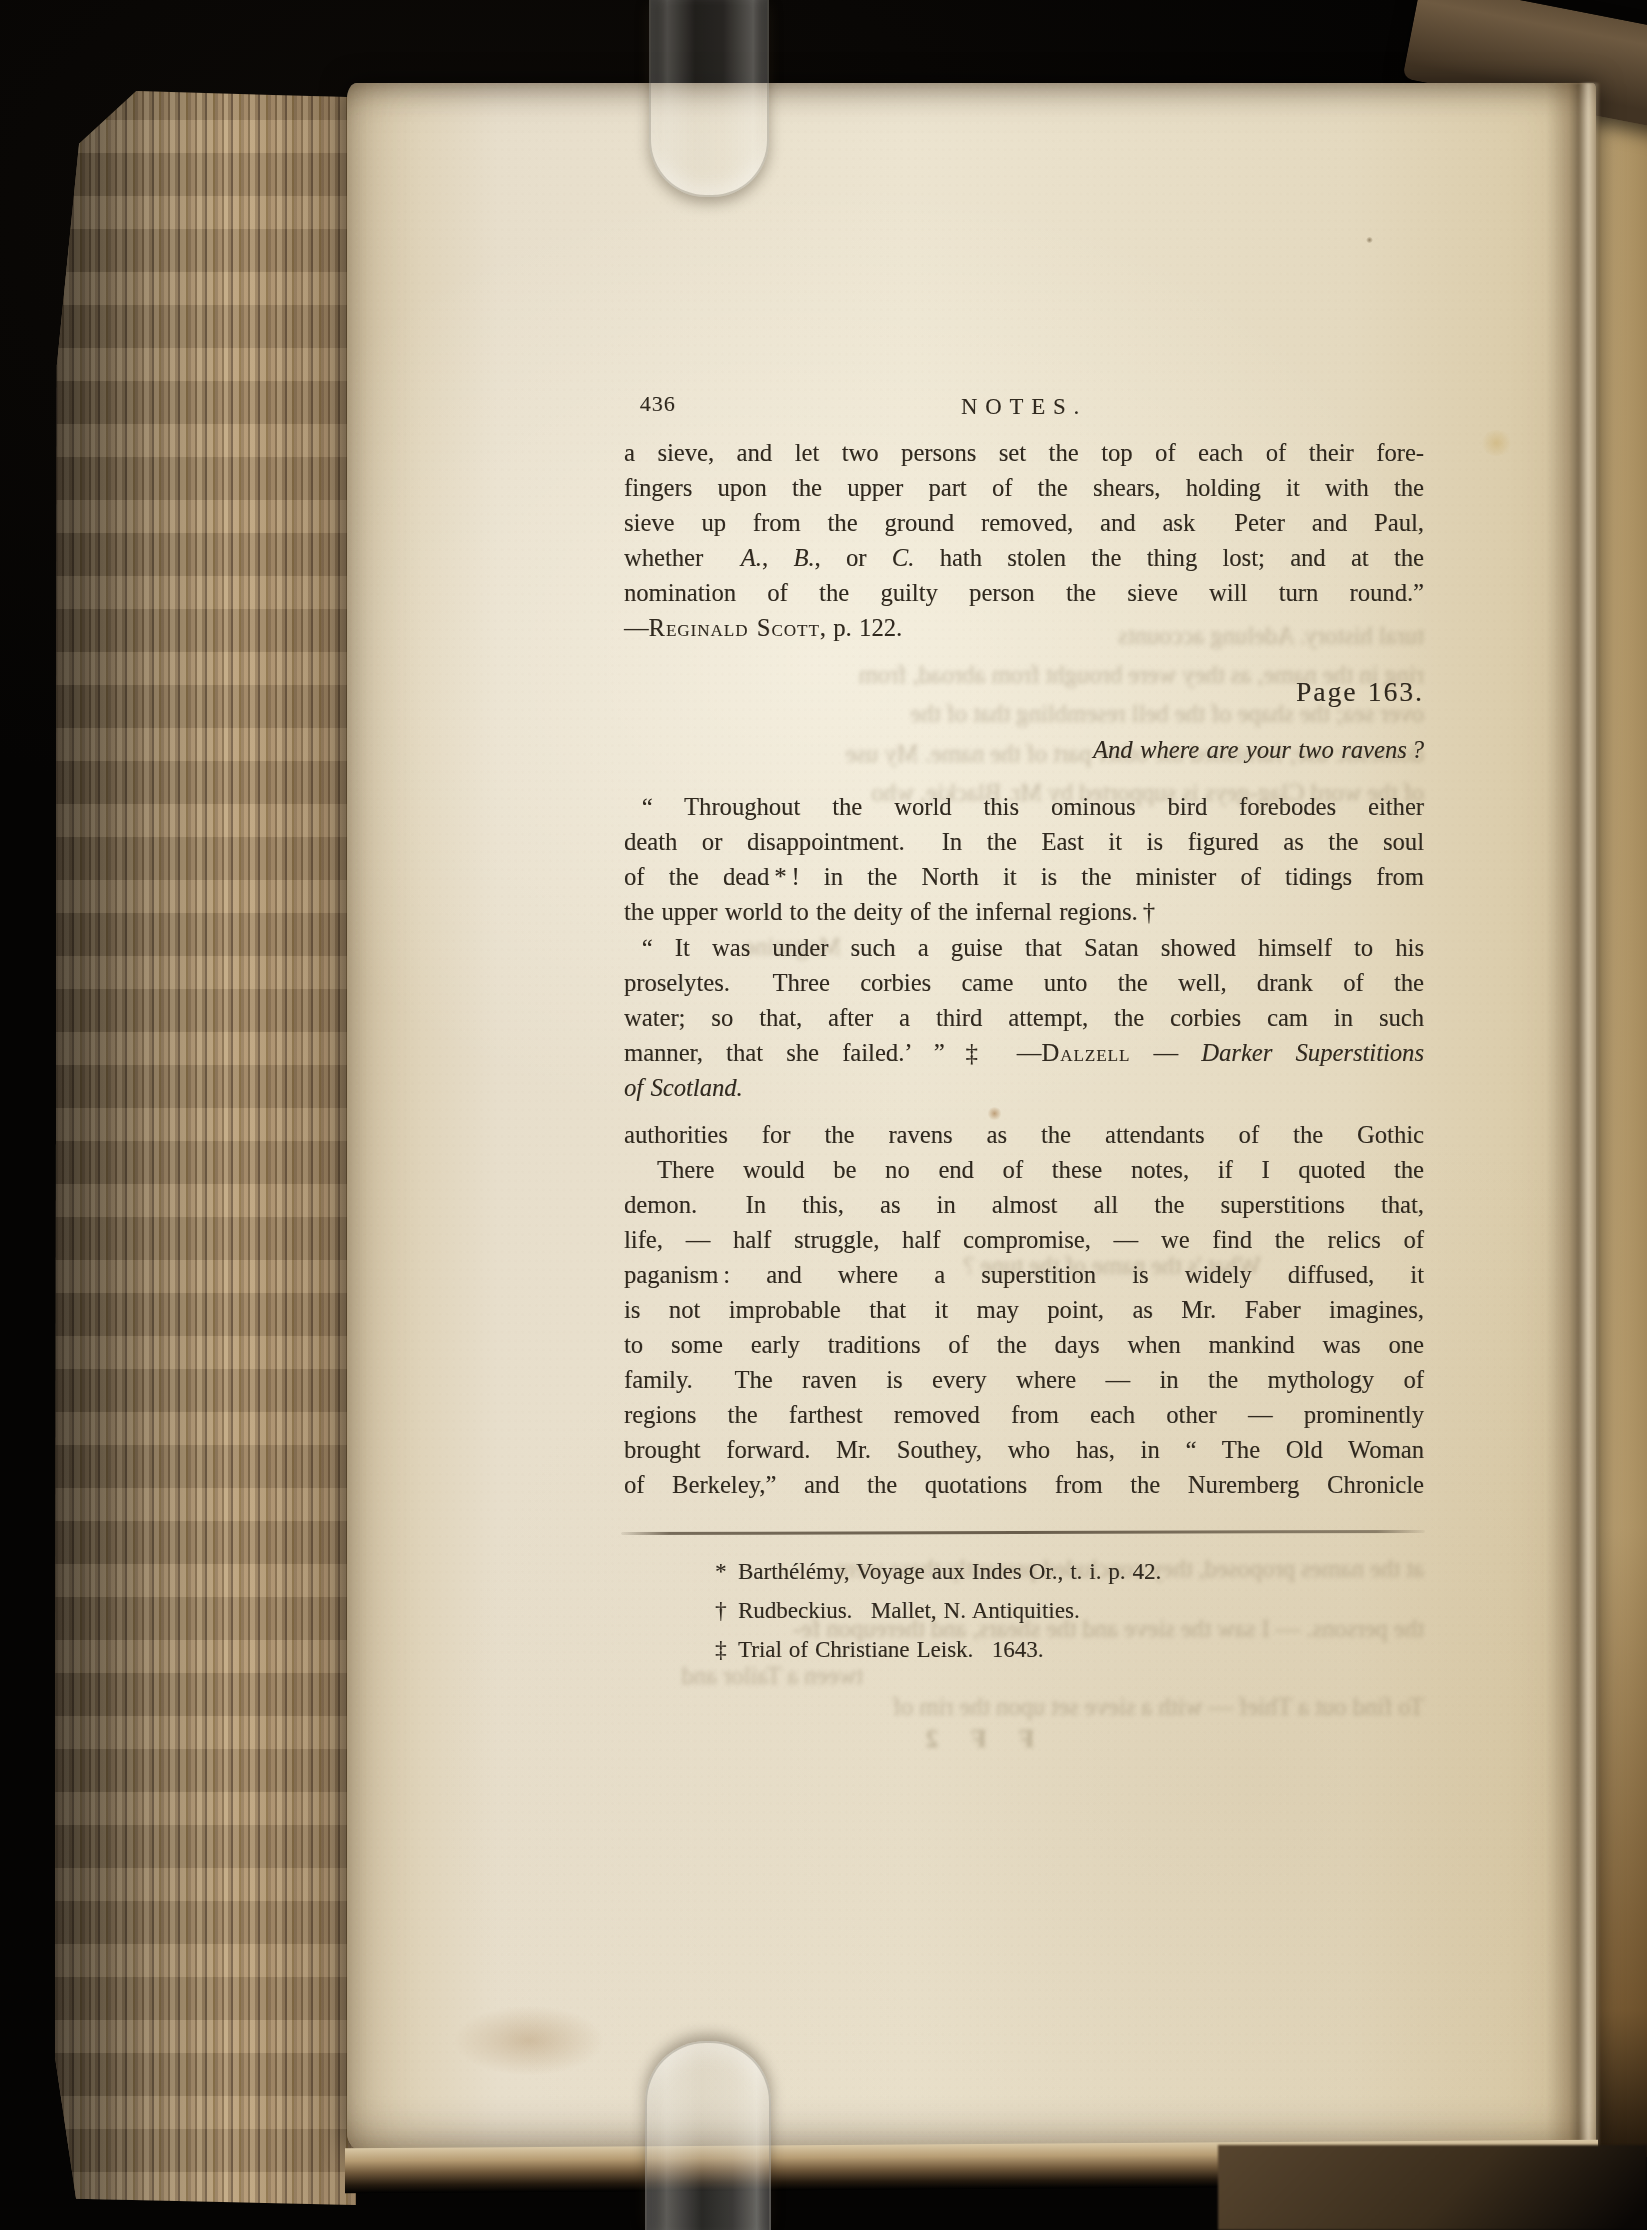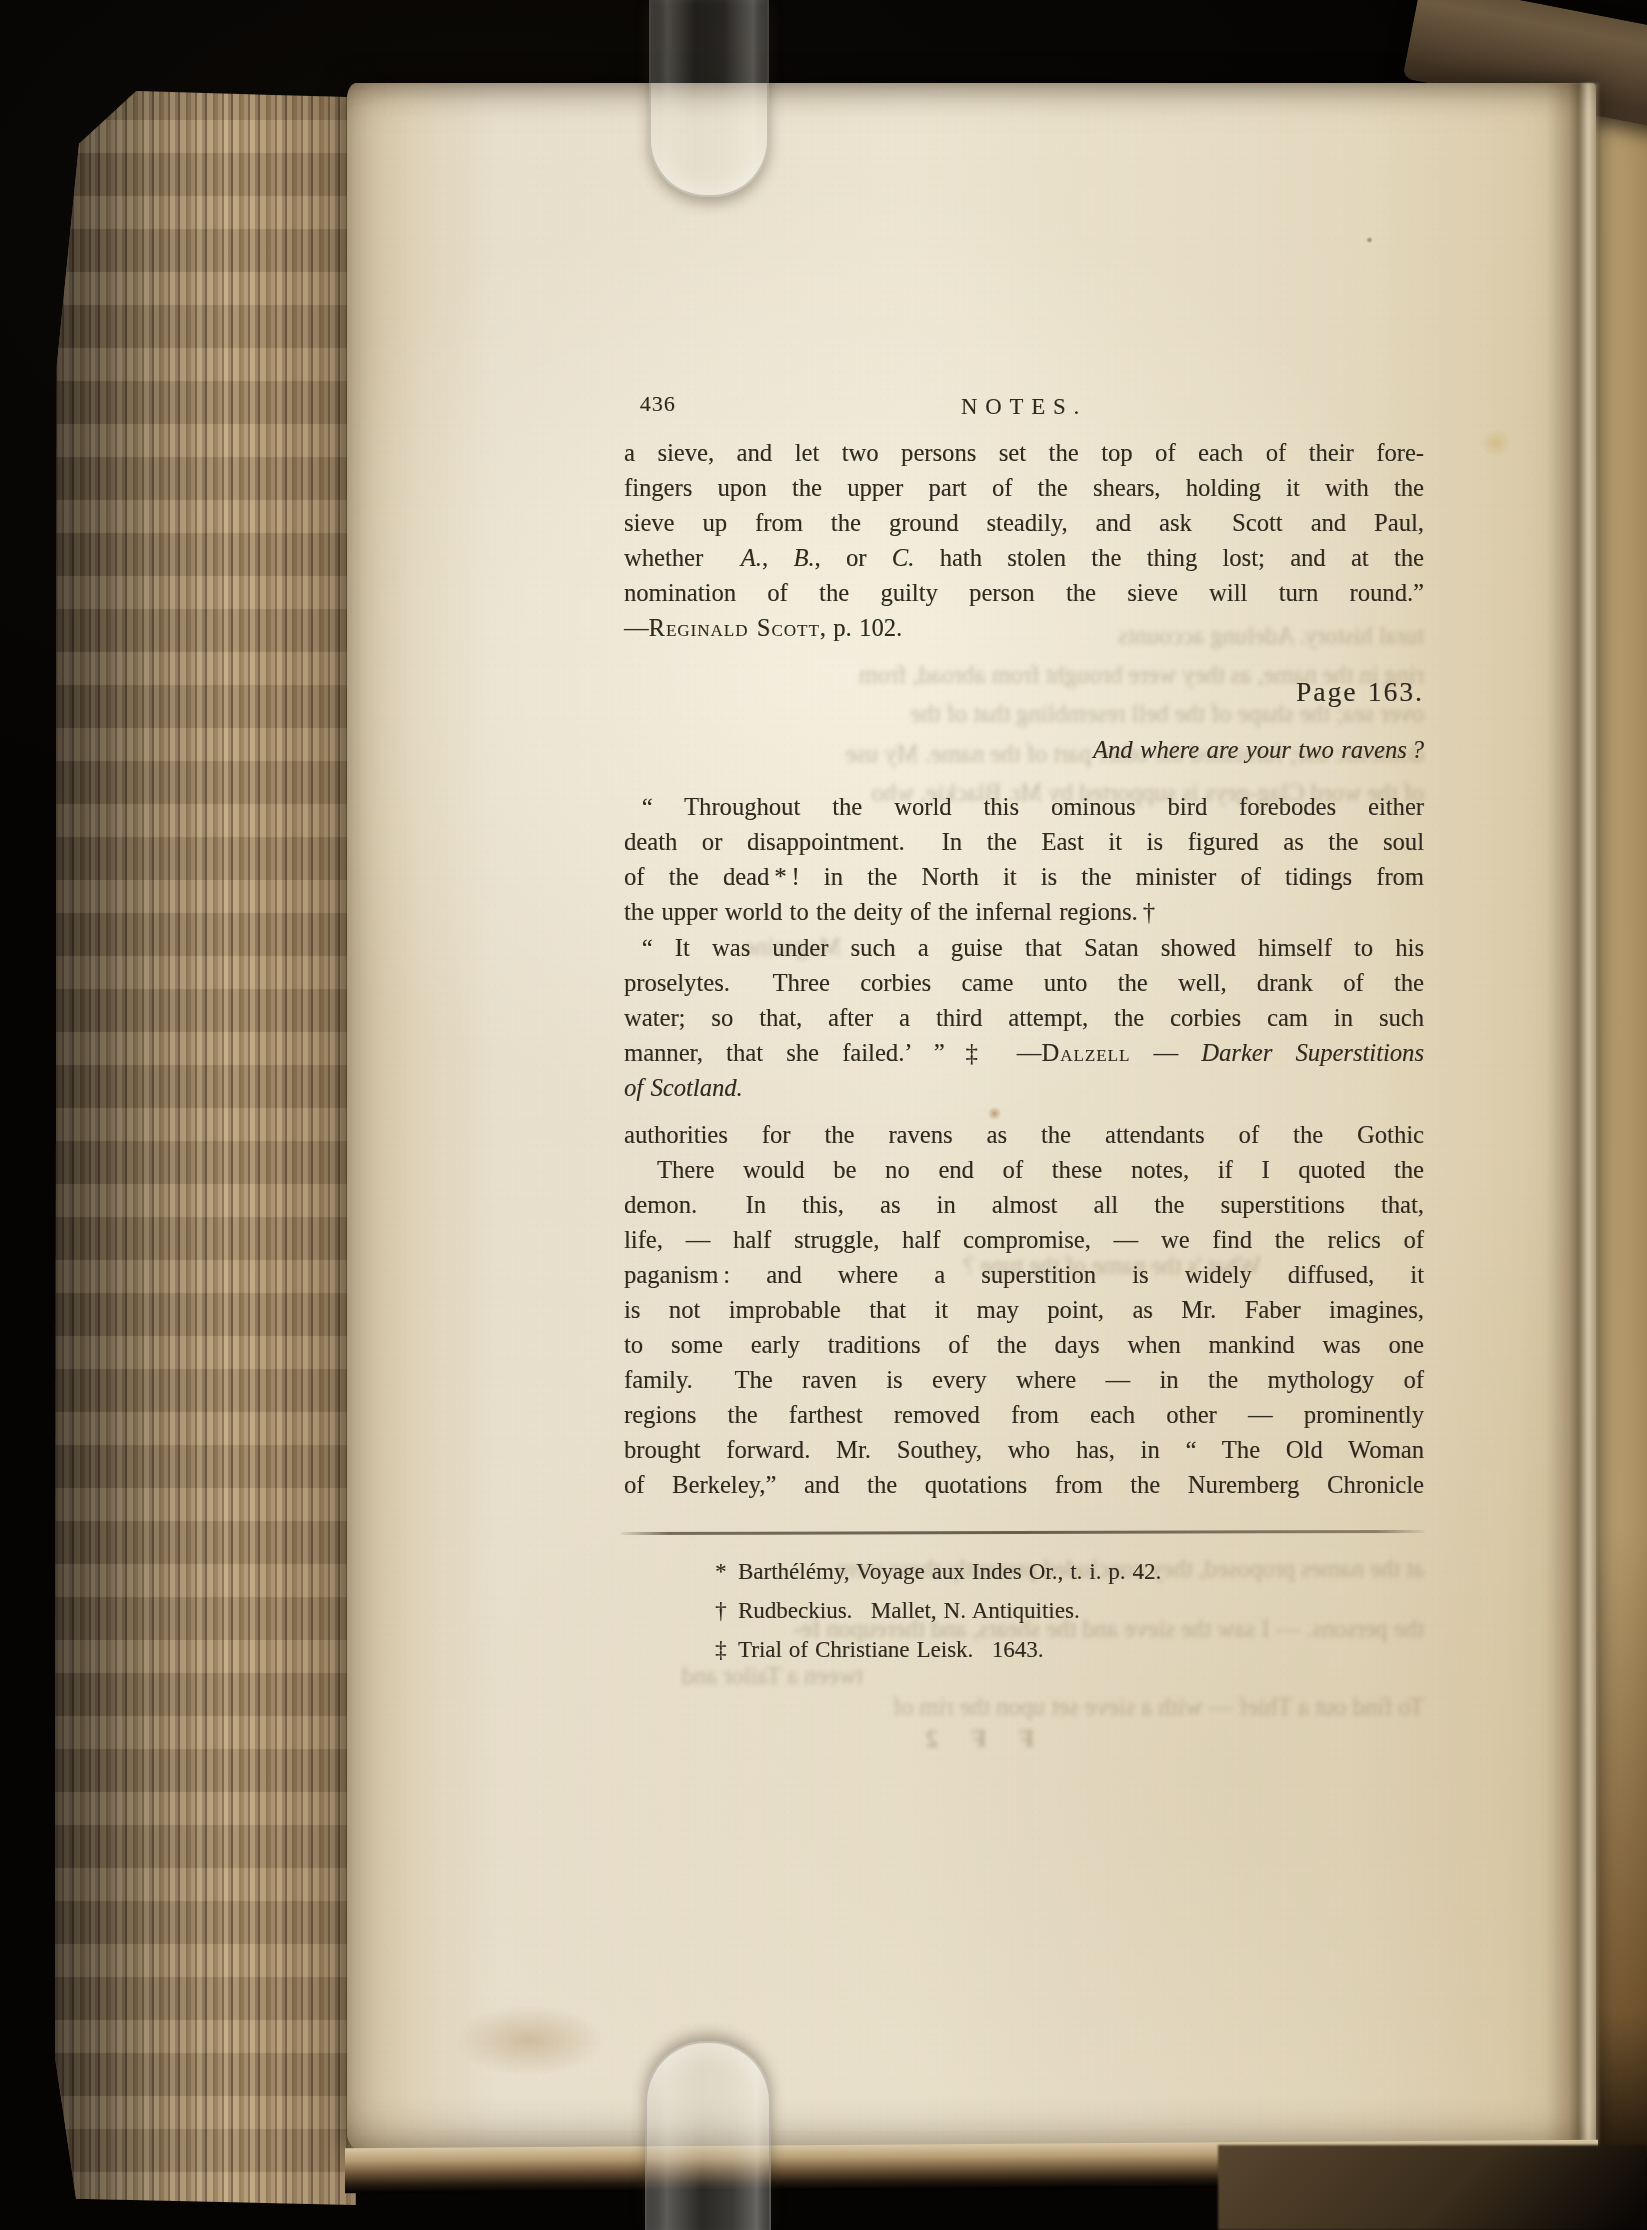--- a/index.html
+++ b/index.html
@@ -139,24 +139,24 @@
 
   <div class="text-block">
     <div class="header-row">
       <span class="pagenum">436</span>
       <span class="runhead">NOTES.</span>
     </div>
     <div id="content">
         <div class="block " style="margin-top: 11.8px;">
           <div class="line j"><span>a sieve, and let two persons set the top of each of their fore-</span></div>
           <div class="line j"><span>fingers upon the upper part of the shears, holding it with the</span></div>
-          <div class="line j"><span>sieve up from the ground steadily, and ask  Scott and Paul,</span></div>
+          <div class="line j"><span>sieve up from the ground removed, and ask  Peter and Paul,</span></div>
           <div class="line j"><span>whether  </span><span class="i">A.</span><span>, </span><span class="i">B.</span><span>, or </span><span class="i">C.</span><span> hath stolen the thing lost; and at the</span></div>
           <div class="line j"><span>nomination of the guilty person the sieve will turn round.”</span></div>
-          <div class="line"><span>—</span><span class="sc">Reginald Scott</span><span>, p. 102.</span></div>
+          <div class="line"><span>—</span><span class="sc">Reginald Scott</span><span>, p. 122.</span></div>
         </div>
         <div class="block center" style="margin-top: 29.6px;">
           <div class="line"><span class="hd">Page 163.</span></div>
         </div>
         <div class="block center" style="margin-top: 21.7px;">
           <div class="line"><span class="i">And where are your two ravens ?</span></div>
         </div>
         <div class="block " style="margin-top: 21.7px;">
           <div class="line j" style="text-indent: 17.7px;"><span>“ Throughout the world this ominous bird forebodes either</span></div>
           <div class="line j"><span>death or disappointment.  In the East it is figured as the soul</span></div>

